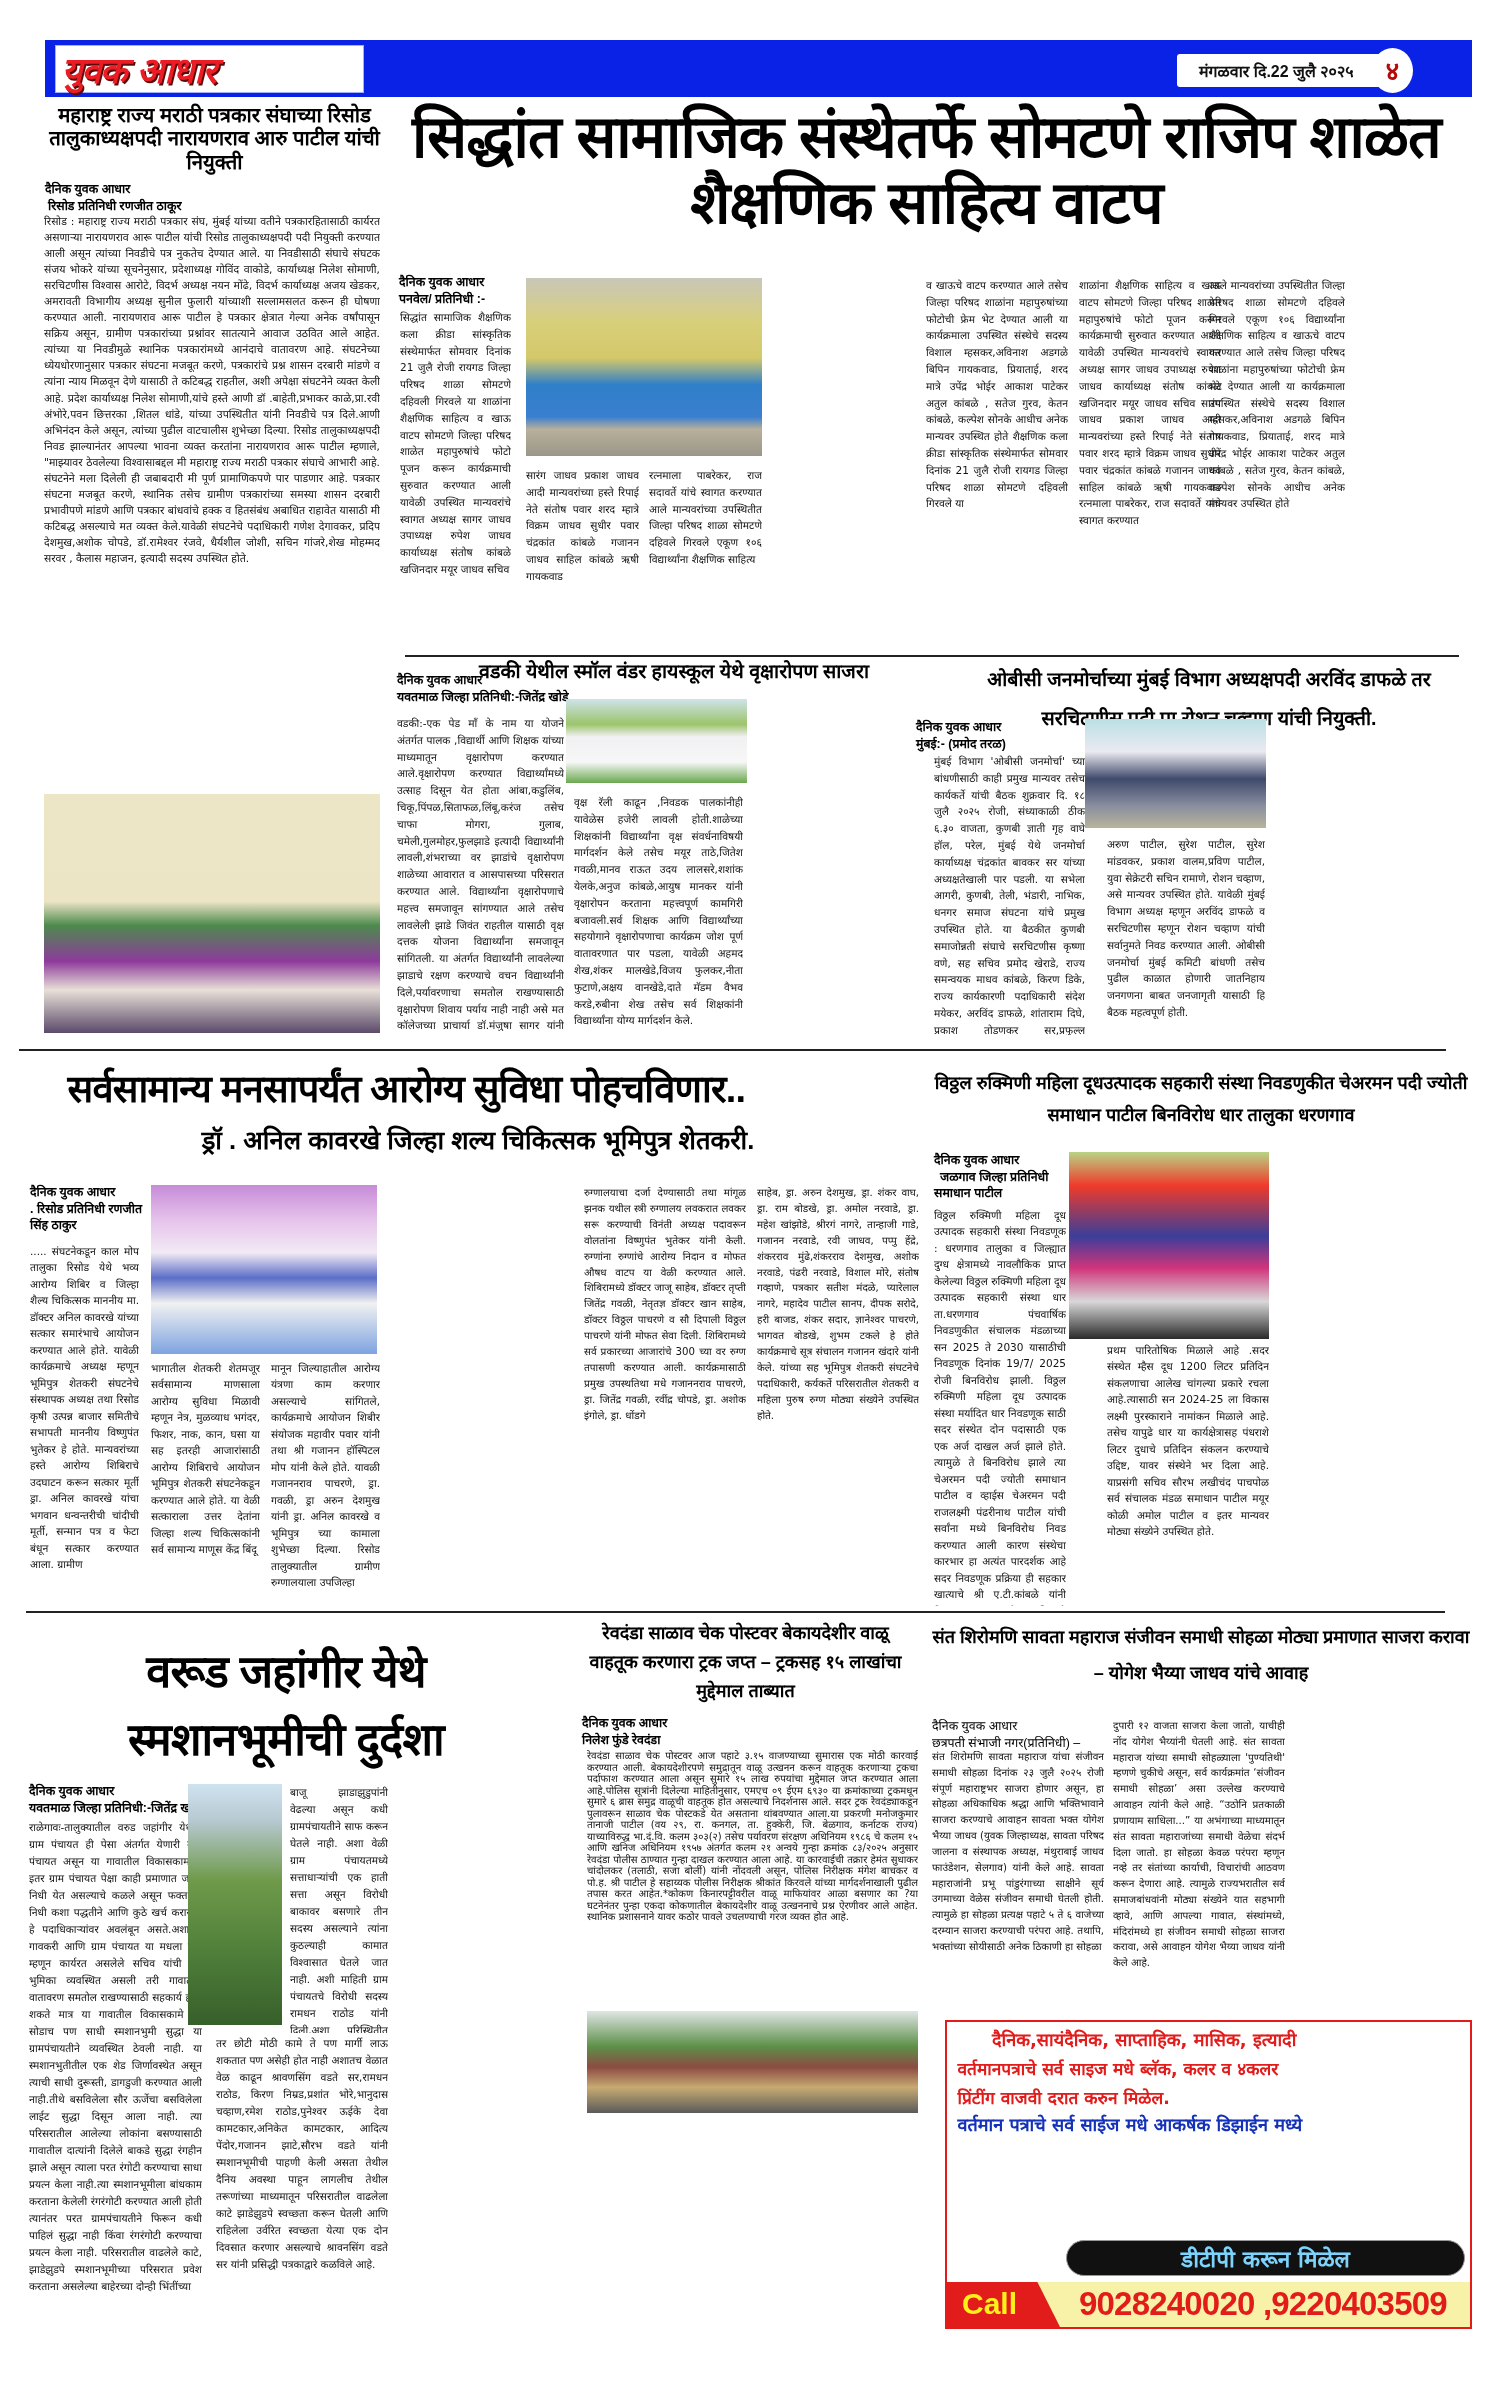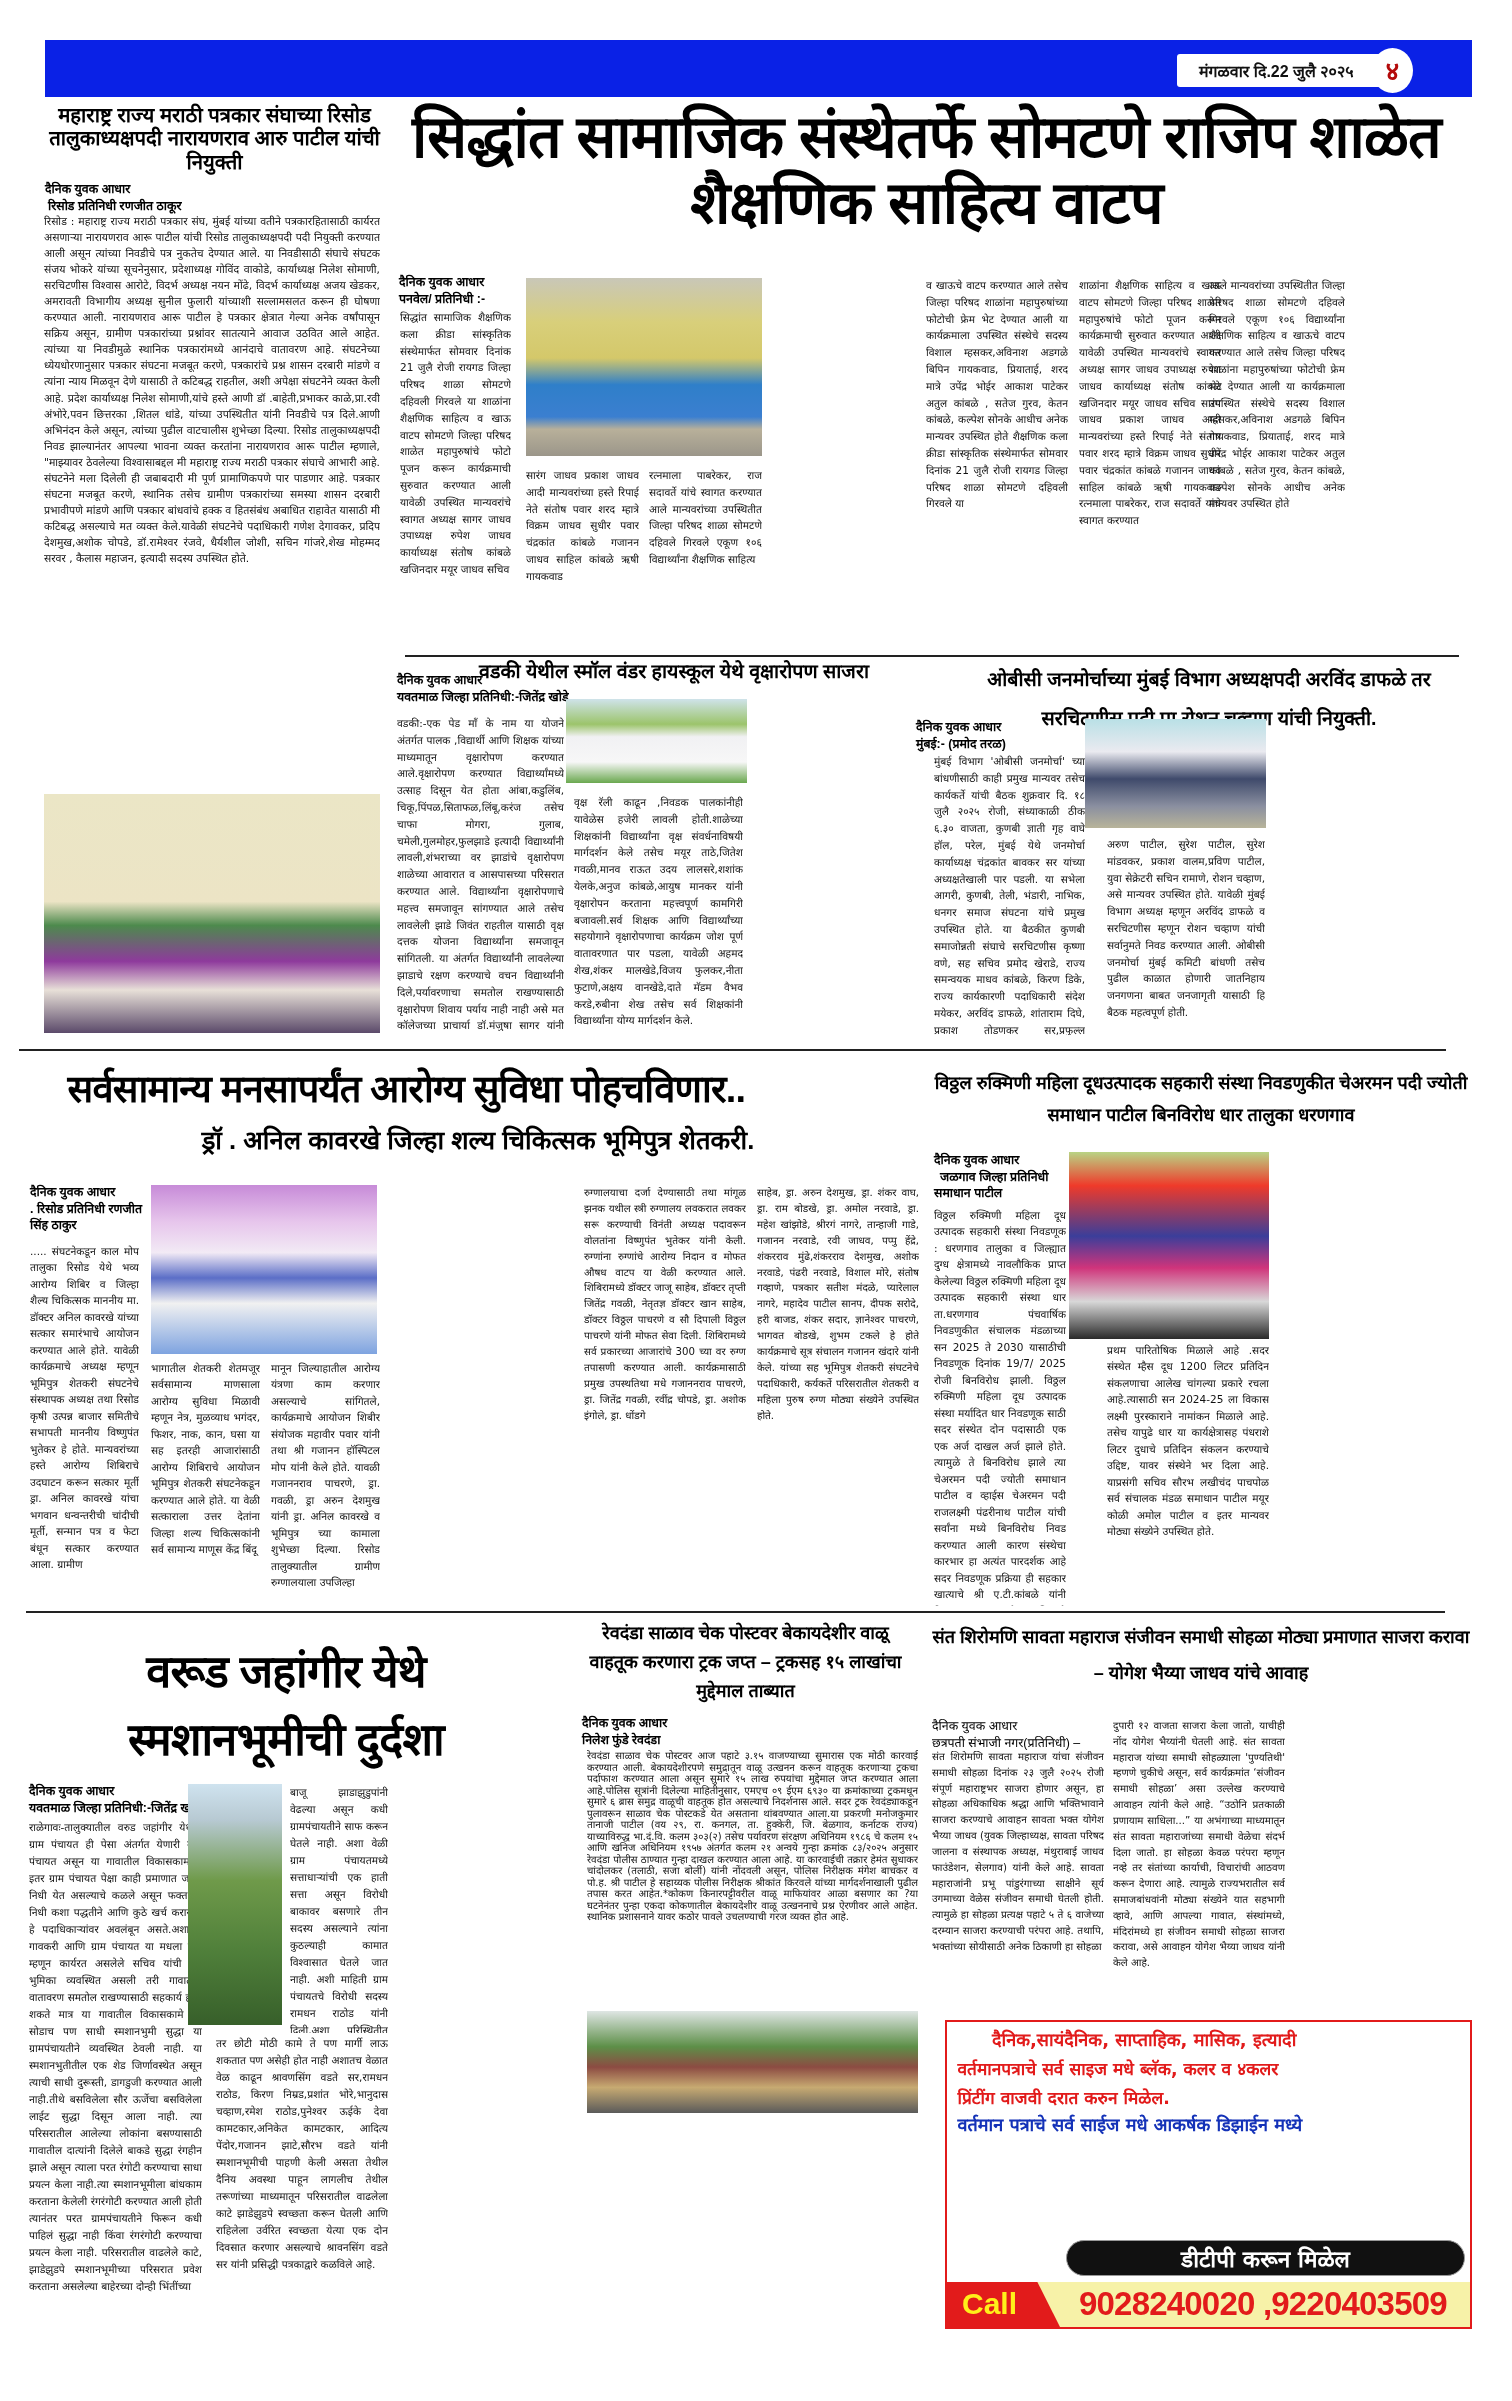--- a/index.html
+++ b/index.html
@@ -38,30 +38,33 @@
 
   
   .ad { position: absolute; left: 945px; top: 2020px; width: 527px; height: 301px; border: 2.3px solid #e21b1b; background: #fff; overflow: hidden; }
   .ad-top { height: 69px; background: #e21b1b; display: flex; align-items: center; padding-left: 16.6px; }
   .ad-title { color: #fff; font-family: "DejaVu Sans", sans-serif; font-weight: 900; font-size: 45px; letter-spacing: 1.5px; }
   .ad-line { font-family: "DejaVu Sans", sans-serif; font-weight: bold; text-align: left; padding-left: 10.5px; }
   .ad-l1 { color: #e21b1b; font-size: 18px; margin-top: 4.5px; padding-left: 45px; }
   .ad-l2 { color: #e21b1b; font-size: 17.3px; margin-top: 6px; }
   .ad-l3 { color: #e21b1b; font-size: 17.3px; margin-top: 6px; }
   .ad-l4 { color: #1432b8; font-size: 18px; margin-top: 3px; }
-  .ad-pill { position: absolute; left: 119px; top: 218px; width: 399px; height: 36px; background: #111; border-radius: 18px; color: #ffffff; font-family: "DejaVu Sans", sans-serif; font-weight: 900; font-size: 22.6px; display: flex; align-items: center; justify-content: center; border: 1.5px solid #999; }
+  .ad-pill { position: absolute; left: 119px; top: 218px; width: 399px; height: 36px; background: #111; border-radius: 18px; color: #7dd3fc; font-family: "DejaVu Sans", sans-serif; font-weight: 900; font-size: 22.6px; display: flex; align-items: center; justify-content: center; border: 1.5px solid #999; }
   .ad-bottom { position: absolute; left: 0; bottom: 0; width: 100%; height: 45px; background: #f7f2a8; }
   .ad-call-bg { position: absolute; left: 0; bottom: 0; width: 113px; height: 45px; background: #e21b1b; clip-path: polygon(0 0, 80% 0, 100% 100%, 0 100%); }
   .ad-call { position: absolute; left: 15px; bottom: 6px; color: #ffef1a; font-family: "Liberation Sans", sans-serif; font-weight: 900; font-size: 30px; }
   .ad-phone { position: absolute; left: 132px; bottom: 4.5px; color: #e21b1b; font-family: "Liberation Sans", sans-serif; font-weight: bold; font-size: 33px; letter-spacing: -0.8px; }
 </style>
 </head>
 <body>
 
 <div class="masthead">
+  <div class="logo-box">
+    <span class="logo-text">युवक आधार</span>
+  </div>
   <div class="date-box">
     <span class="date-text">मंगळवार दि.22 जुलै २०२५</span>
     <span class="page-num">४</span>
   </div>
 </div>
 
 <div class="head lg" style="left:45px; top:104px; width:339px; font-size:20.3px;">महाराष्ट्र राज्य मराठी पत्रकार संघाच्या रिसोड तालुकाध्यक्षपदी नारायणराव आरु पाटील यांची नियुक्ती</div>
 <div style="position:absolute; left:45px; top:181px; width:339px;">
   <div class="byline">दैनिक युवक आधार</div>
   <div class="byline" style="padding-left:3px;">रिसोड प्रतिनिधी रणजीत ठाकूर</div>

